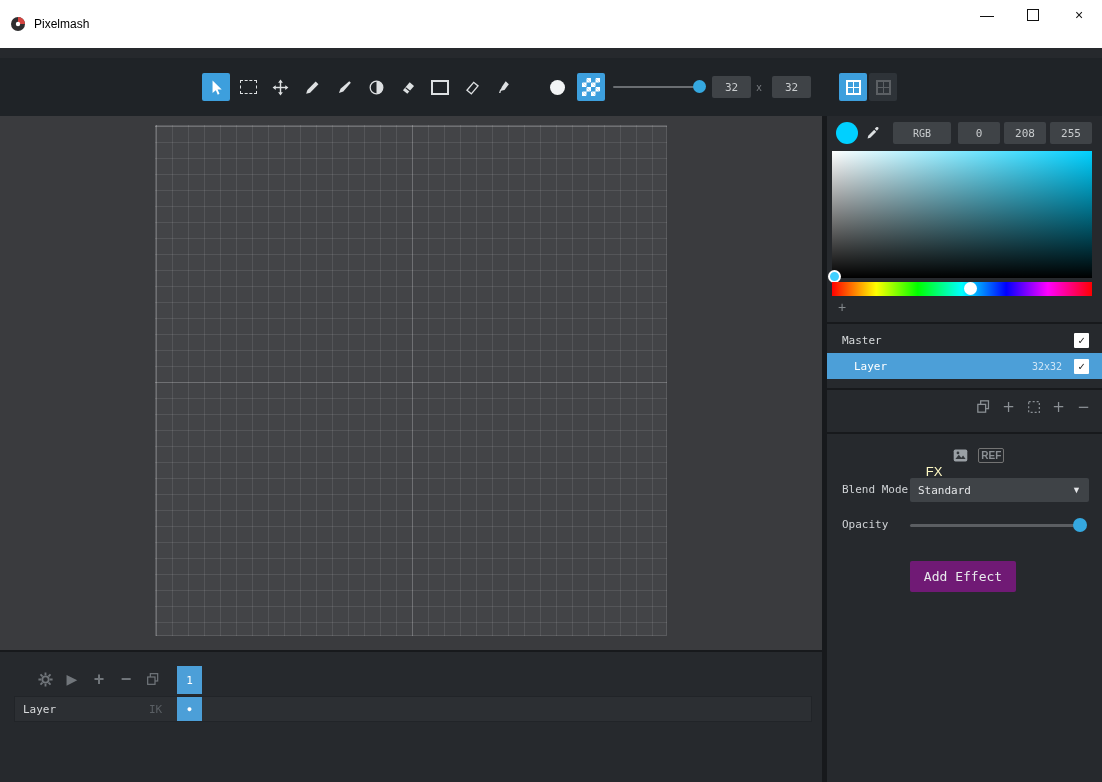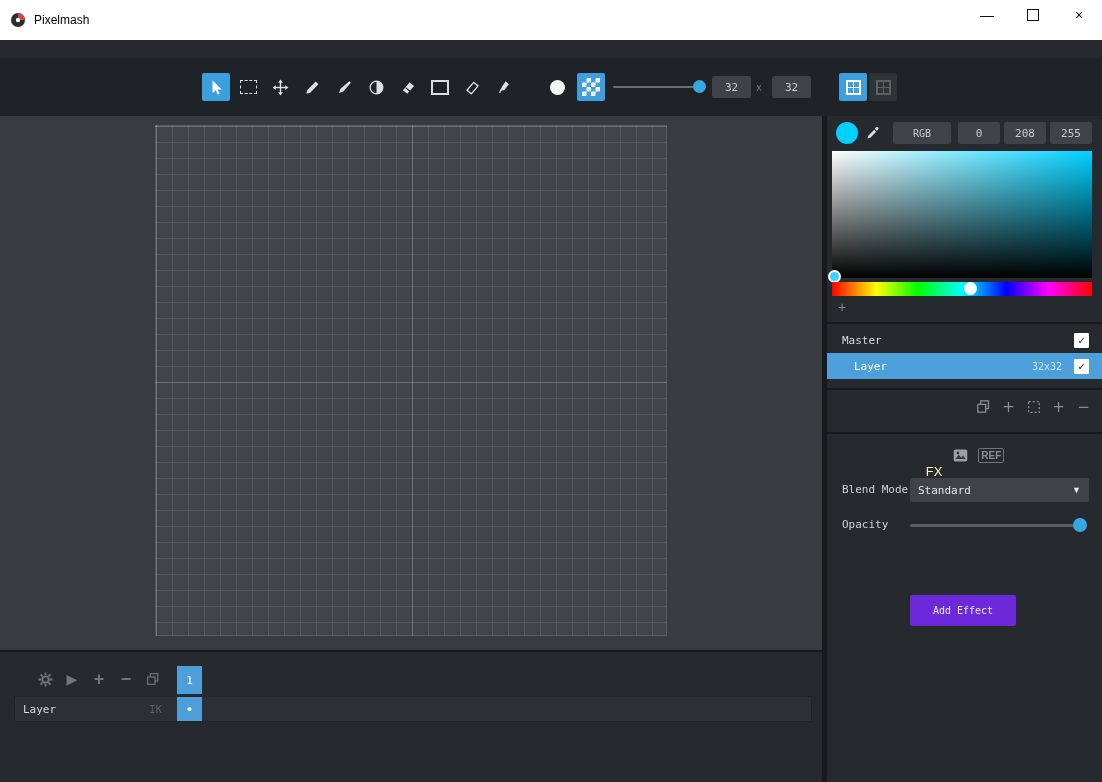--- a/index.html
+++ b/index.html
@@ -1,20 +1,20 @@
 <!DOCTYPE html>
 <html><head>
 <meta charset="utf-8">
 <style>
   html,body{margin:0;padding:0;background:#000;}
   #app{position:relative;width:1102px;height:782px;overflow:hidden;background:#26292d;
        font-family:"Liberation Sans",sans-serif;-webkit-font-smoothing:antialiased;}
 
   
-  .titlebar{position:absolute;left:0;top:0;width:100%;height:40px;background:#ffffff;
+  .titlebar{position:absolute;left:0;top:0;width:100%;height:48px;background:#ffffff;
             display:flex;align-items:center;}
   .app-icon{width:16px;height:16px;margin-left:10px;}
   .window-title{margin-left:8px;font-size:12px;color:#000;}
   .win-controls{position:absolute;right:0;top:0;height:30px;display:flex;}
   .win-btn{width:46px;height:30px;display:flex;align-items:center;justify-content:center;
            font-size:14px;color:#111;cursor:default;}
   .max-glyph{width:10px;height:10px;border:1px solid #111;}
 
   
   .menubar{position:absolute;left:0;top:30px;width:100%;height:28px;background:#2e3237;
@@ -96,23 +96,23 @@
   .blend-row{left:0;top:362px;width:275px;height:24px;}
   .blend-row .prop-label{position:absolute;left:15px;top:5px;}
   .dropdown{position:absolute;left:83px;top:0;width:179px;height:24px;background:#3f4347;border-radius:2px;
             display:flex;align-items:center;justify-content:space-between;padding:0 8px;box-sizing:border-box;}
   .dropdown .val{font-family:"DejaVu Sans Mono",monospace;font-size:11px;color:#e4e6e8;}
   .dropdown .arrow{color:#e4e6e8;font-size:9px;}
   .opacity-row{left:0;top:398px;width:275px;height:22px;}
   .opacity-row .prop-label{position:absolute;left:15px;top:4px;}
   .op-track{position:absolute;left:83px;top:10px;width:172px;height:3px;background:#5b5e62;border-radius:2px;}
   .op-handle{position:absolute;left:246px;top:4px;width:14px;height:14px;border-radius:50%;background:#35a8e0;}
-  .add-effect{left:83px;top:445px;width:106px;height:31px;background:#6d28d9;border-radius:2px;
+  .add-effect{left:83px;top:445px;width:106px;height:31px;background:#701a75;border-radius:2px;
               display:flex;align-items:center;justify-content:center;color:#e8eaec;
-              font-family:"DejaVu Sans Mono",monospace;font-size:10px;margin-top:34px;}
+              font-family:"DejaVu Sans Mono",monospace;font-size:13px;}
 
   
   .bottom-panel{position:absolute;left:0;top:650px;width:822px;height:132px;background:#26292d;
                 border-top:2px solid #17191c;box-sizing:border-box;}
   .anim-btns{position:absolute;left:34px;top:14px;display:flex;gap:5px;}
   .anim-btn{width:22px;height:26px;display:flex;align-items:center;justify-content:center;
             color:#71767b;font-size:14px;}
   .anim-btn.plusminus{font-size:18px;font-weight:bold;}
   .frame-tab{position:absolute;left:177px;top:14px;width:25px;height:28px;background:#4c9fd8;
              display:flex;align-items:center;justify-content:center;color:#fff;

